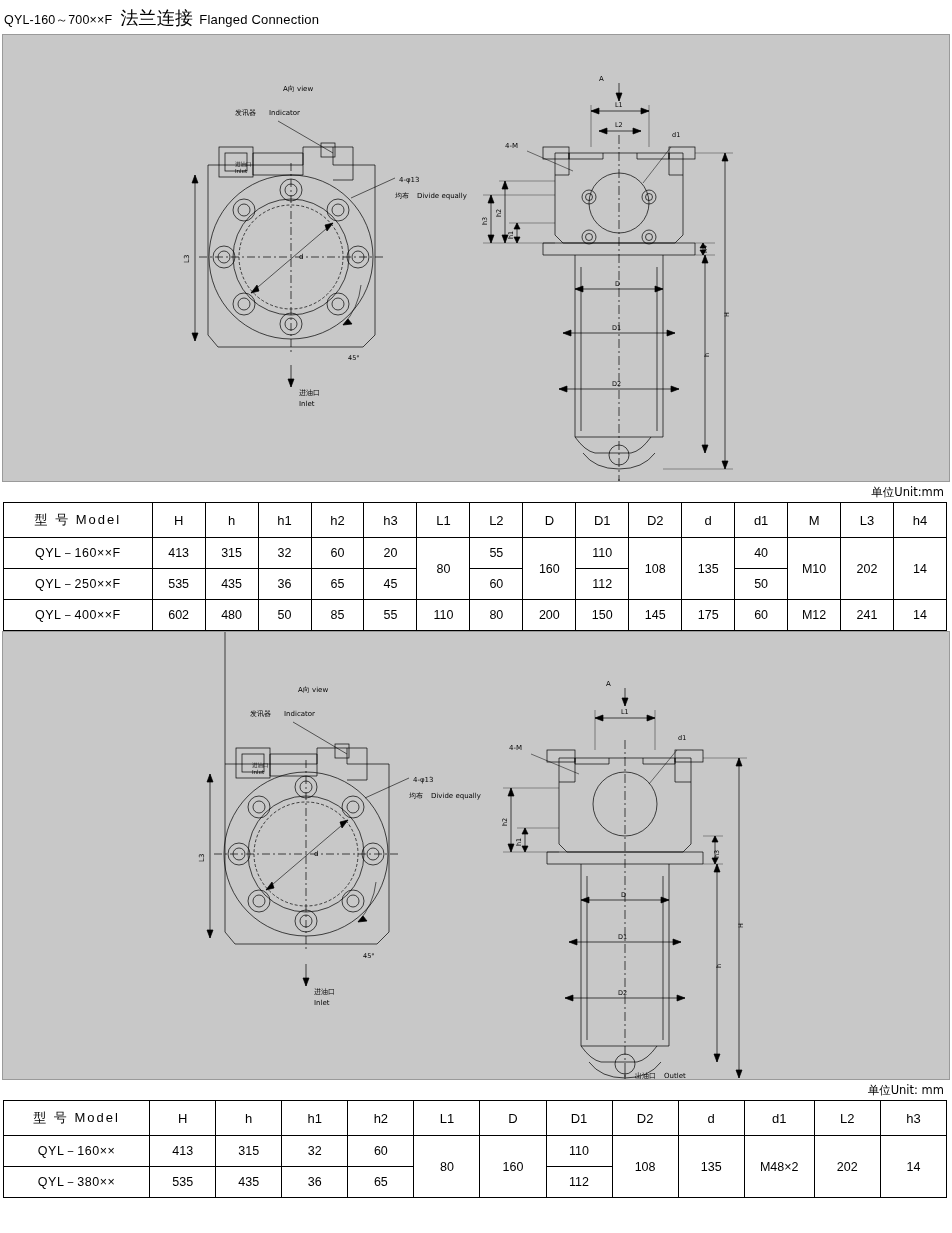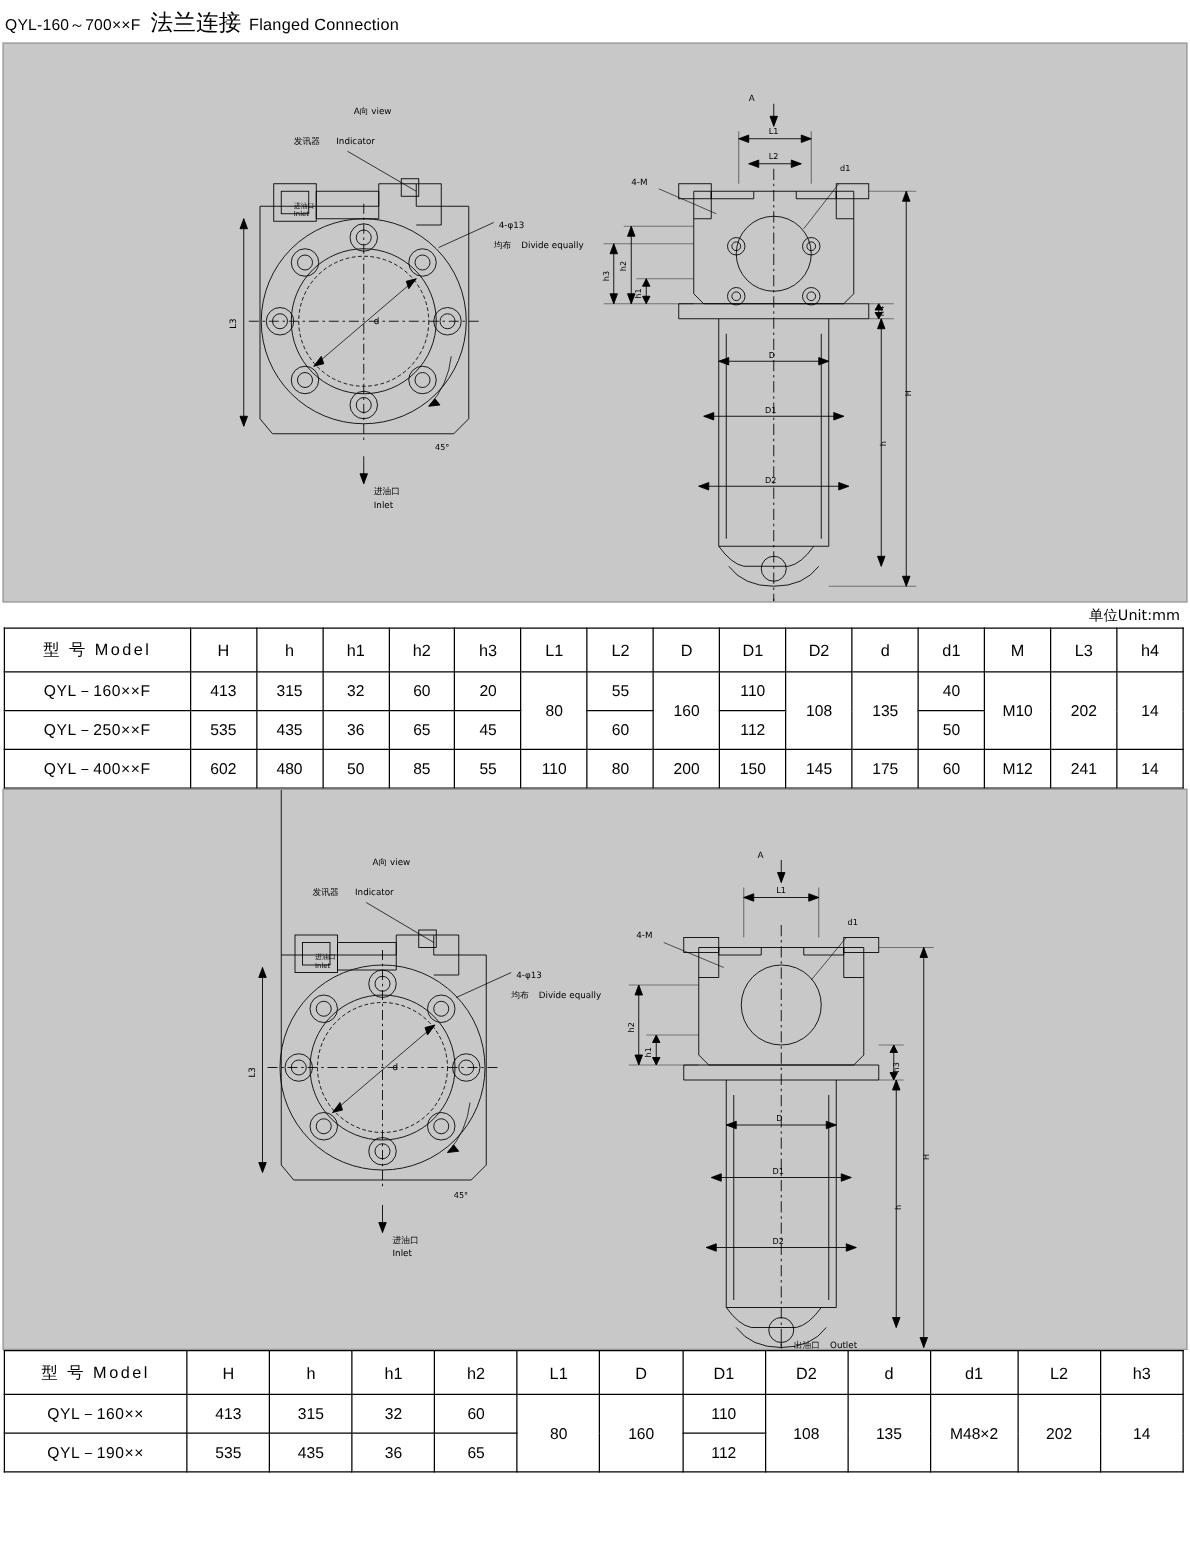--- a/index.html
+++ b/index.html
@@ -501,20 +501,21 @@
         <text x="615" y="307" font-size="6.5">D1</text>
         <text x="615" y="363" font-size="6.5">D2</text>
         <text x="740" y="296" font-size="6.5" transform="rotate(-90 740 296)">H</text>
         <text x="718" y="336" font-size="6.5" transform="rotate(-90 718 336)">h</text>
         <text x="632" y="446">出油口</text>
         <text x="661" y="446">Outlet</text>
       </g>
     </svg>
   </div>
 
+  <div class="unit-line">单位Unit: mm</div>
 
   <table class="spec">
     <colgroup>
       <col style="width:146px">
         <col style="width:66px">
         <col style="width:66px">
         <col style="width:66px">
       <col style="width:66px">
         <col style="width:66px">
         <col style="width:66px">
@@ -552,21 +553,21 @@
         <td rowspan="2">80</td>
         <td rowspan="2">160</td>
         <td>110</td>
         <td rowspan="2">108</td>
         <td rowspan="2">135</td>
         <td rowspan="2">M48×2</td>
         <td rowspan="2">202</td>
         <td rowspan="2">14</td>
       </tr>
       <tr>
-        <td class="model-cell">QYL－190××</td>
+        <td class="model-cell">QYL－380××</td>
         <td>535</td>
         <td>435</td>
         <td>36</td>
         <td>65</td>
         <td>112</td>
       </tr>
     </tbody>
   </table>
 
 </div>

